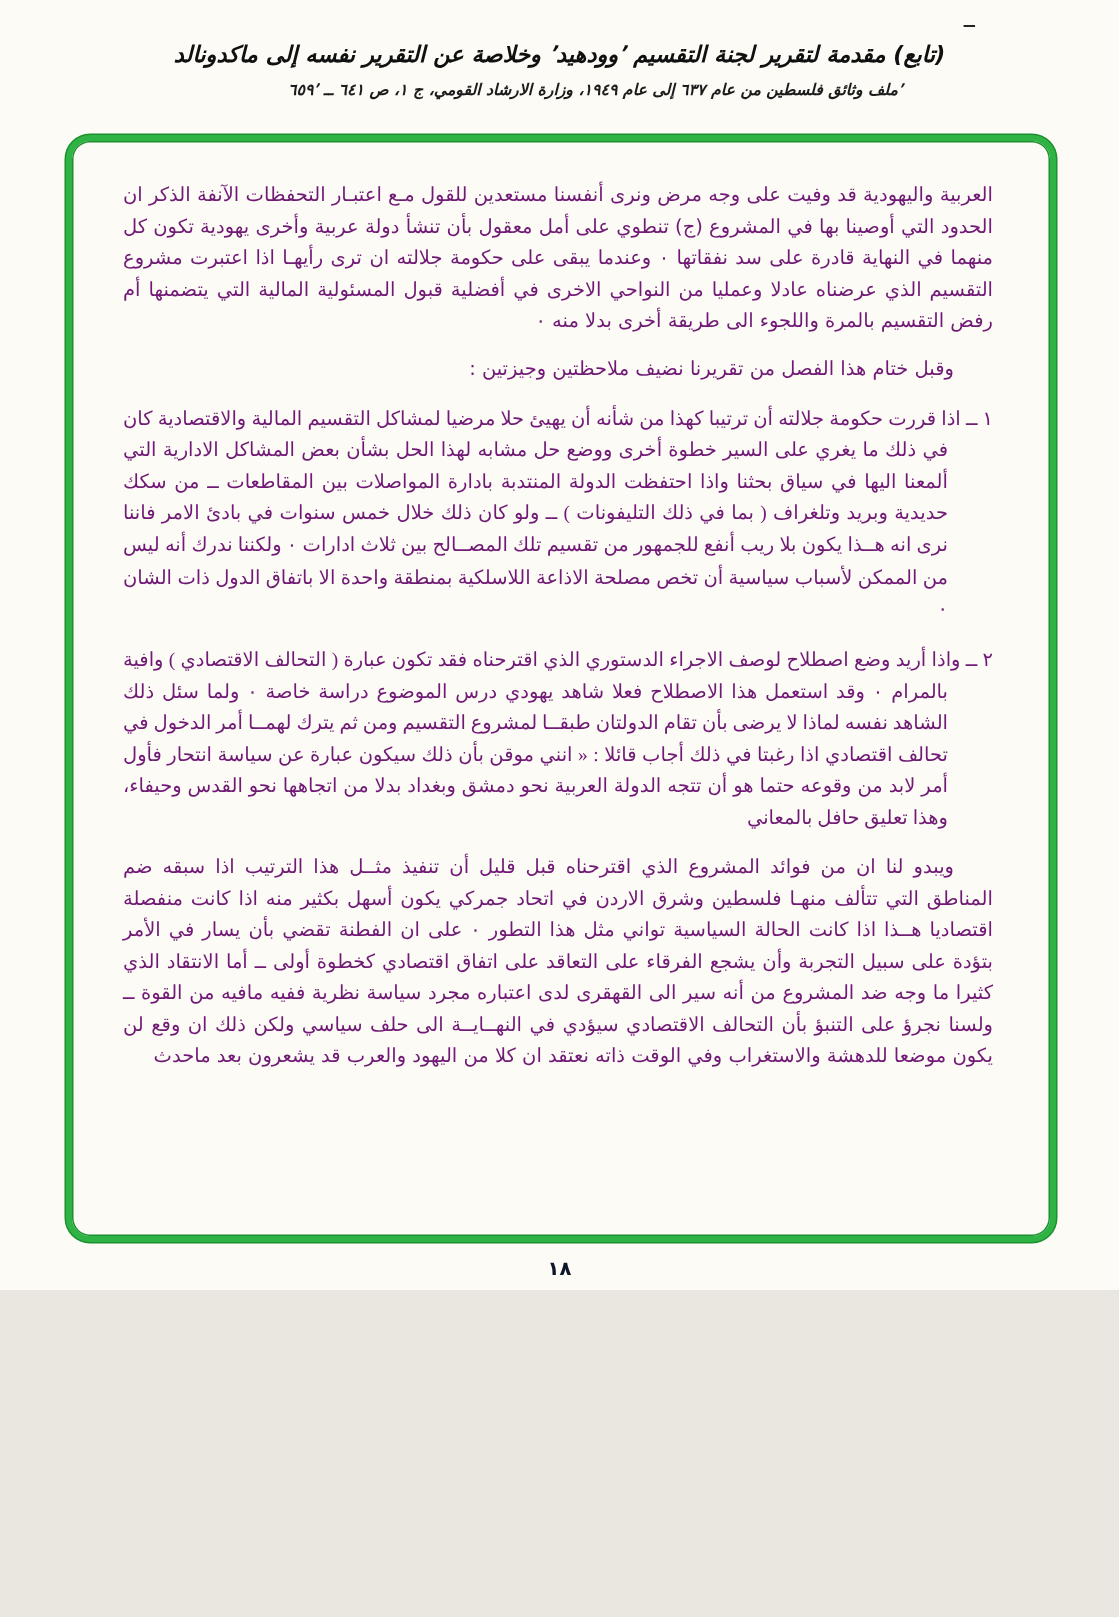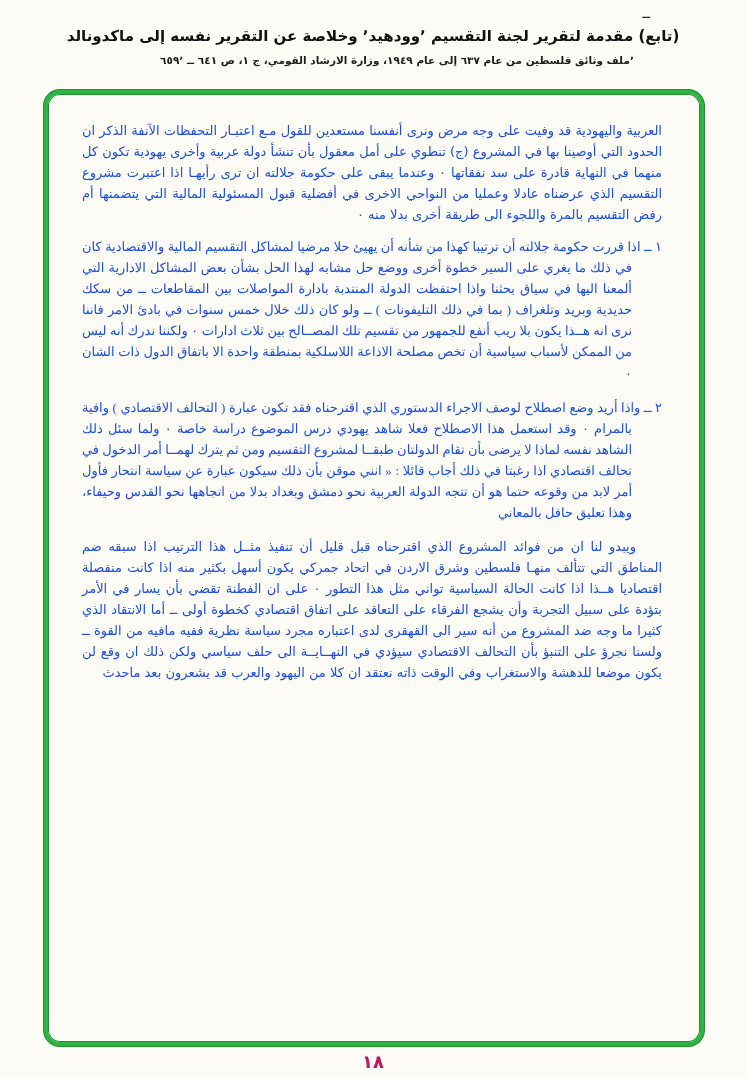--- a/index.html
+++ b/index.html
@@ -4,39 +4,40 @@
 <style>
   html, body {
     margin: 0;
     padding: 0;
     background: #e9e7e0;
     font-family: "DejaVu Sans", sans-serif;
   }
   .page {
     position: relative;
     width: 746px;
-    height: 1078px;
+    height: 860px;
     margin: 0 auto;
     background: #fcfbf6;
     color: #161616;
     overflow: hidden;
     direction: rtl;
   }
   .top-mark {
     position: absolute;
     top: 8px;
     right: 96px;
     font-size: 11px;
     font-weight: bold;
     color: #222;
   }
   .header {
     padding-top: 26px;
     text-align: center;
     direction: rtl;
+    font-style: italic;
   }
   .doc-title {
     font-size: 15px;
     font-weight: bold;
     color: #101010;
     line-height: 1.4;
     padding: 0 30px;
   }
   .doc-source {
     margin-top: 7px;
@@ -57,21 +58,21 @@
     box-shadow: 0 0 0 1px #1d8f2e inset, 0 0 0 1px #1d8f2e;
     padding: 26px 38px 18px 34px;
     overflow: hidden;
     background: #fcfbf6;
   }
   .body-text {
     direction: rtl;
     text-align: justify;
     font-size: 13px;
     line-height: 1.62;
-    color: #1d4ed8;
+    color: #701a75;
   }
   .para {
     margin: 0 0 11px 0;
   }
   .para.indent {
     text-indent: 26px; 
   }
   .para.numbered {
     padding-right: 30px;  
     text-indent: -30px;
@@ -79,42 +80,43 @@
     font-family: Liberation Serif, serif;
   }
   .footer {
     position: absolute;
     bottom: 6px;
     left: 0;
     right: 0;
     text-align: center;
   }
   .page-number {
-    font-size: 18px;
+    font-size: 13px;
     font-weight: bold;
-    color: #be185d;
+    color: #0f172a;
   }
 </style>
 </head>
 <body>
 
 <div class="page">
 
   <span class="top-mark">ــ</span>
 
   <div class="header">
     <div class="doc-title">(تابع) مقدمة لتقرير لجنة التقسيم ٬وودهيد٬ وخلاصة عن التقرير نفسه إلى ماكدونالد</div>
     <div class="doc-source">٬ملف وثائق فلسطين من عام ٦٣٧ إلى عام ١٩٤٩، وزارة الارشاد القومي، ج ١، ص ٦٤١ ــ ٦٥٩٬</div>
   </div>
 
   <div class="frame">
     <div class="body-text">
 
       <p class="para">العربية واليهودية قد وفيت على وجه مرض ونرى أنفسنا مستعدين للقول مـع اعتبـار التحفظات الآنفة الذكر ان الحدود التي أوصينا بها في المشروع (ج) تنطوي على أمل معقول بأن تنشأ دولة عربية وأخرى يهودية تكون كل منهما في النهاية قادرة على سد نفقاتها ٠ وعندما يبقى على حكومة جلالته ان ترى رأيهـا اذا اعتبرت مشروع التقسيم الذي عرضناه عادلا وعمليا من النواحي الاخرى في أفضلية قبول المسئولية المالية التي يتضمنها أم رفض التقسيم بالمرة واللجوء الى طريقة أخرى بدلا منه ٠</p>
 
+      <p class="para indent">وقبل ختام هذا الفصل من تقريرنا نضيف ملاحظتين وجيزتين :</p>
 
       <p class="para numbered">١ ــ اذا قررت حكومة جلالته أن ترتيبا كهذا من شأنه أن يهيئ حلا مرضيا لمشاكل التقسيم المالية والاقتصادية كان في ذلك ما يغري على السير خطوة أخرى ووضع حل مشابه لهذا الحل بشأن بعض المشاكل الادارية التي ألمعنا اليها في سياق بحثنا واذا احتفظت الدولة المنتدبة بادارة المواصلات بين المقاطعات ــ من سكك حديدية وبريد وتلغراف ( بما في ذلك التليفونات ) ــ ولو كان ذلك خلال خمس سنوات في بادئ الامر فاننا نرى انه هــذا يكون بلا ريب أنفع للجمهور من تقسيم تلك المصــالح بين ثلاث ادارات ٠ ولكننا ندرك أنه ليس من الممكن لأسباب سياسية أن تخص مصلحة الاذاعة اللاسلكية بمنطقة واحدة الا باتفاق الدول ذات الشان ٠</p>
 
       <p class="para numbered">٢ ــ واذا أريد وضع اصطلاح لوصف الاجراء الدستوري الذي اقترحناه فقد تكون عبارة ( التحالف الاقتصادي ) وافية بالمرام ٠ وقد استعمل هذا الاصطلاح فعلا شاهد يهودي درس الموضوع دراسة خاصة ٠ ولما سئل ذلك الشاهد نفسه لماذا لا يرضى بأن تقام الدولتان طبقــا لمشروع التقسيم ومن ثم يترك لهمــا أمر الدخول في تحالف اقتصادي اذا رغبتا في ذلك أجاب قائلا : « انني موقن بأن ذلك سيكون عبارة عن سياسة انتحار فأول أمر لابد من وقوعه حتما هو أن تتجه الدولة العربية نحو دمشق وبغداد بدلا من اتجاهها نحو القدس وحيفاء، وهذا تعليق حافل بالمعاني</p>
 
 
       <p class="para indent">ويبدو لنا ان من فوائد المشروع الذي اقترحناه قبل قليل أن تنفيذ مثــل هذا الترتيب اذا سبقه ضم المناطق التي تتألف منهـا فلسطين وشرق الاردن في اتحاد جمركي يكون أسهل بكثير منه اذا كانت منفصلة اقتصاديا هــذا اذا كانت الحالة السياسية تواني مثل هذا التطور ٠ على ان الفطنة تقضي بأن يسار في الأمر بتؤدة على سبيل التجربة وأن يشجع الفرقاء على التعاقد على اتفاق اقتصادي كخطوة أولى ــ أما الانتقاد الذي كثيرا ما وجه ضد المشروع من أنه سير الى القهقرى لدى اعتباره مجرد سياسة نظرية ففيه مافيه من القوة ــ ولسنا نجرؤ على التنبؤ بأن التحالف الاقتصادي سيؤدي في النهــايــة الى حلف سياسي ولكن ذلك ان وقع لن يكون موضعا للدهشة والاستغراب وفي الوقت ذاته نعتقد ان كلا من اليهود والعرب قد يشعرون بعد ماحدث</p>
 
     </div>
   </div>

